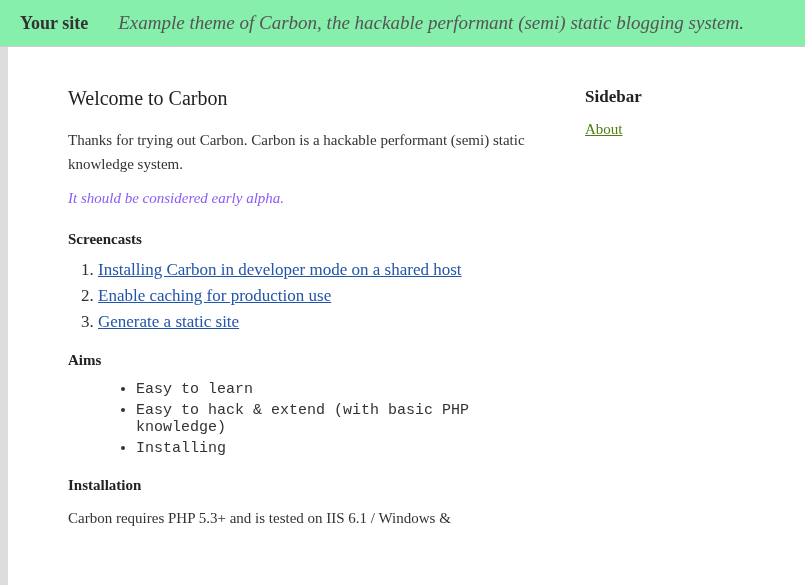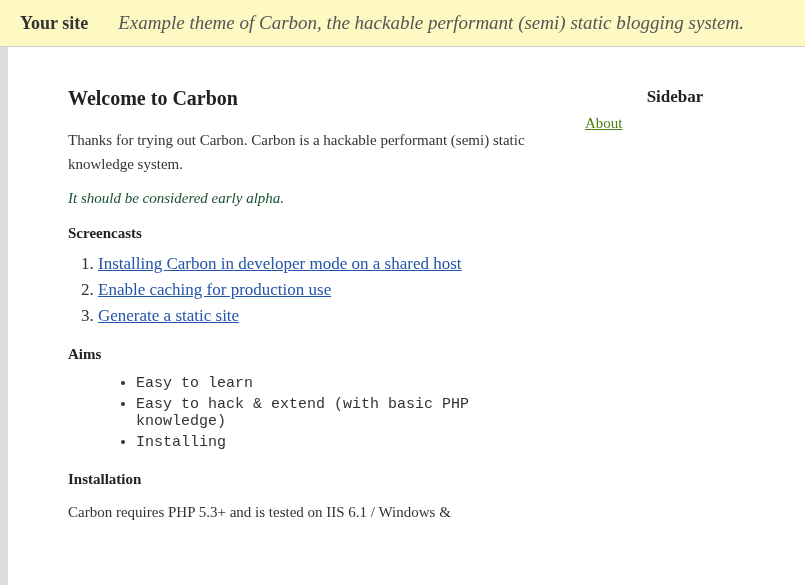--- a/index.html
+++ b/index.html
@@ -16,21 +16,21 @@
       width: 805px;
       min-height: 585px;
     }
 
     
     .site-header {
       display: flex;
       align-items: center;
       padding: 12px 20px;
       border-bottom: 1px solid #ccc;
-      background: #fef9c3;
+      background: #86efac;
     }
 
     .site-title {
       font-family: Georgia, serif;
       font-size: 18px;
       font-weight: bold;
       color: #333;
       margin-right: 30px;
       white-space: nowrap;
     }
@@ -50,39 +50,39 @@
     }
 
     
     .content {
       flex: 1;
       max-width: 480px;
     }
 
     .page-title {
       font-size: 20px;
-      font-weight: bold;
+      font-weight: normal;
       color: #222;
       margin-bottom: 18px;
       font-family: Georgia, serif;
     }
 
     .intro-text {
       font-size: 15px;
       line-height: 1.6;
       color: #333;
       margin-bottom: 14px;
       font-family: Georgia, serif;
     }
 
     .italic-text {
       font-style: italic;
       font-size: 15px;
-      color: #14532d;
-      margin-bottom: 18px;
+      color: #8b5cf6;
+      margin-bottom: 24px;
       font-family: Georgia, serif;
     }
 
     .section-heading {
       font-size: 15px;
       font-weight: bold;
       color: #222;
       margin-bottom: 12px;
       font-family: Georgia, serif;
     }
@@ -128,23 +128,22 @@
     
     .sidebar {
       width: 180px;
       flex-shrink: 0;
     }
 
     .sidebar-title {
       font-size: 17px;
       font-weight: bold;
       color: #222;
-      margin-bottom: 8px;
-      font-family: Georgia, serif;
-      text-align: center;
+      margin-bottom: 14px;
+      font-family: Georgia, serif;
     }
 
     .sidebar-link {
       display: block;
       color: #4d7c0f;
       font-family: Georgia, serif;
       font-size: 15px;
     }
 
     

